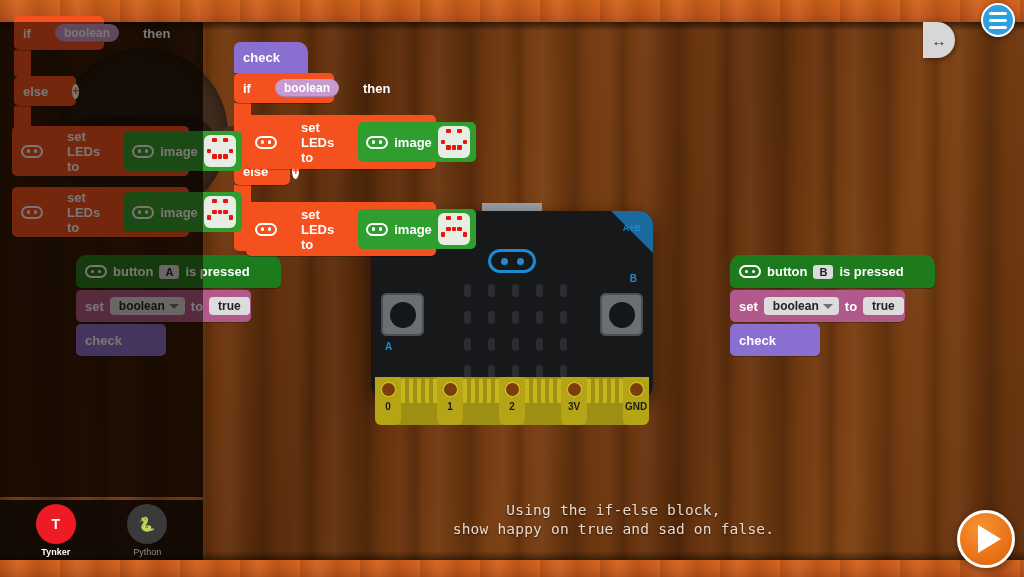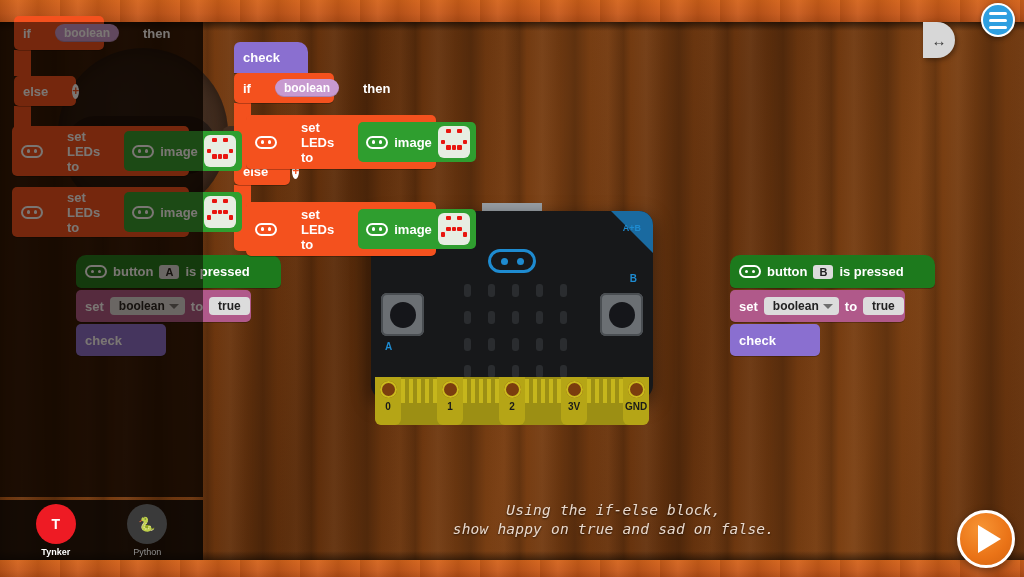--- a/index.html
+++ b/index.html
@@ -236,21 +236,20 @@
     border-left:23px solid #fff; border-top:14px solid transparent; border-bottom:14px solid transparent;
   }
 
   
   #caption {
     position:absolute; left:203px; right:0; bottom:38px;
     text-align:center; color:#e9d9cd;
     font-family:"DejaVu Sans Mono","Liberation Mono",monospace;
     font-size:14.5px; line-height:1.32; letter-spacing:.2px;
     text-shadow:0 1px 2px rgba(0,0,0,.6);
-    font-style:italic;
   }
 </style>
 </head>
 <body>
 
 <div id="stage">
 
   <div class="wood-strip" id="strip-top"></div>
   <div class="inner-shadow" id="shadow-top"></div>
   <div class="wood-strip" id="strip-bottom"></div>

